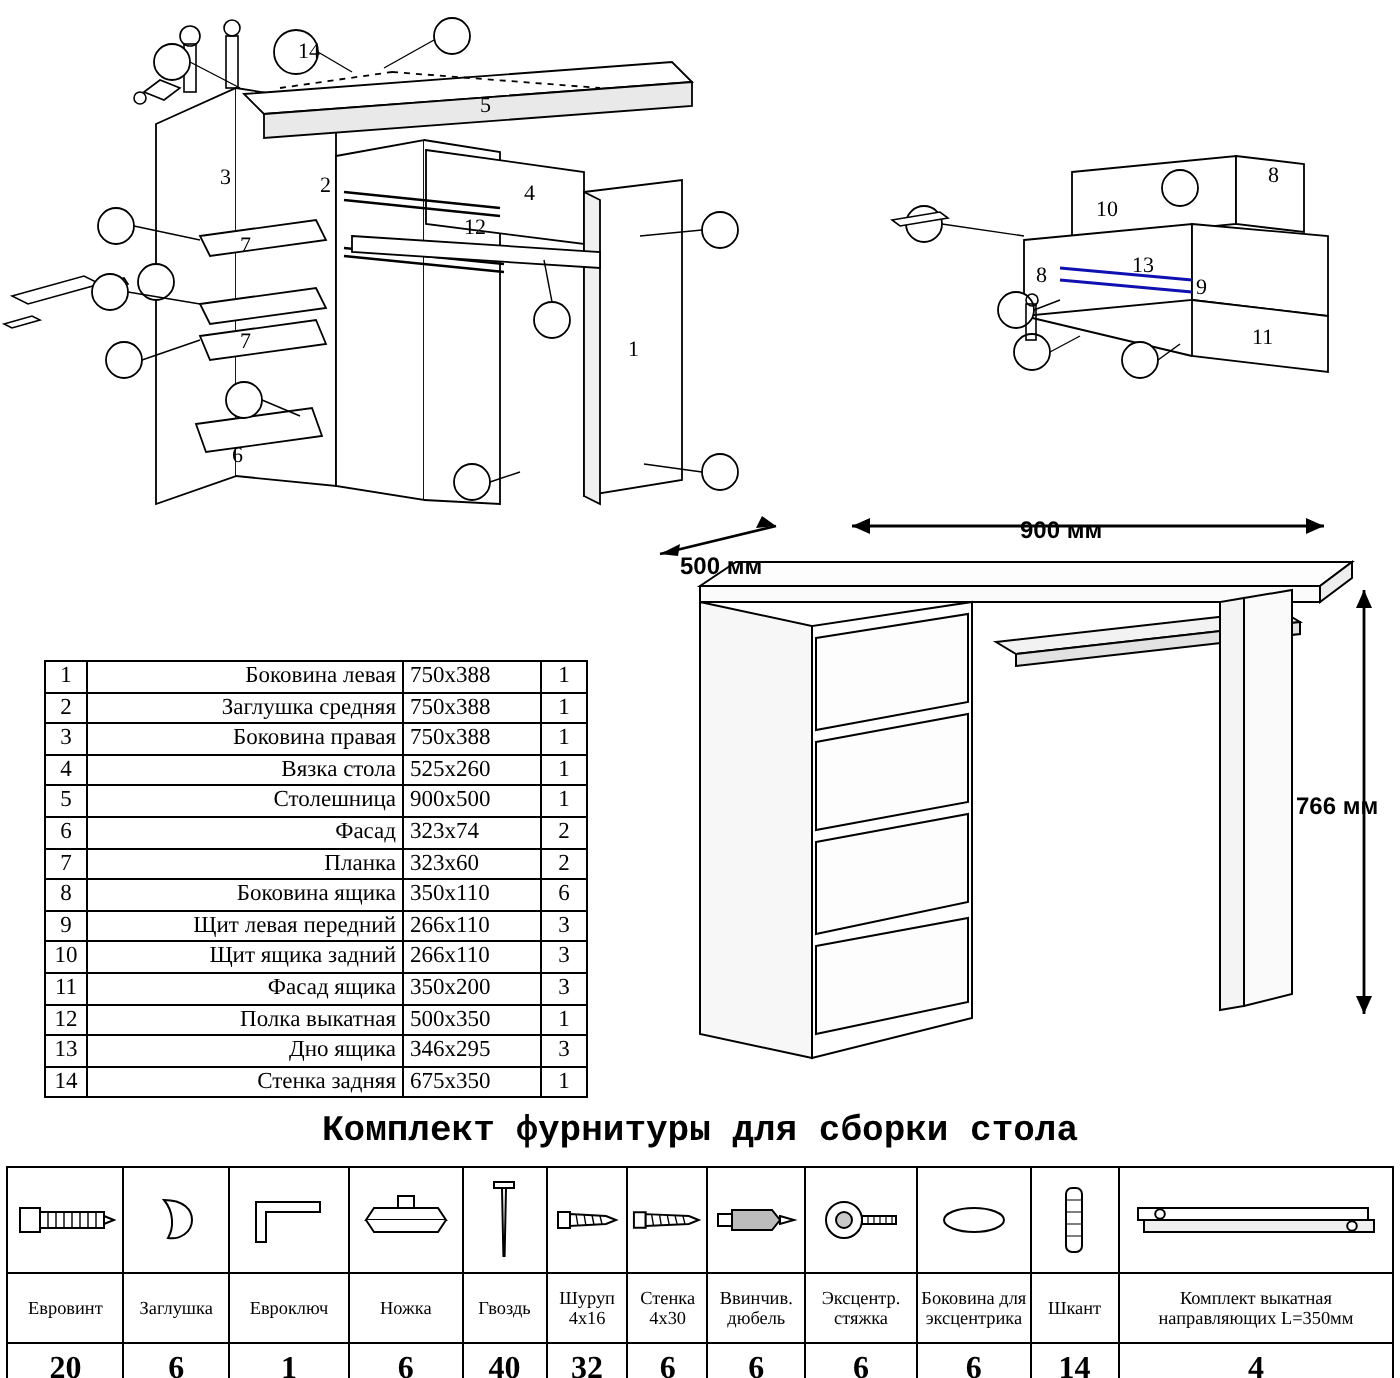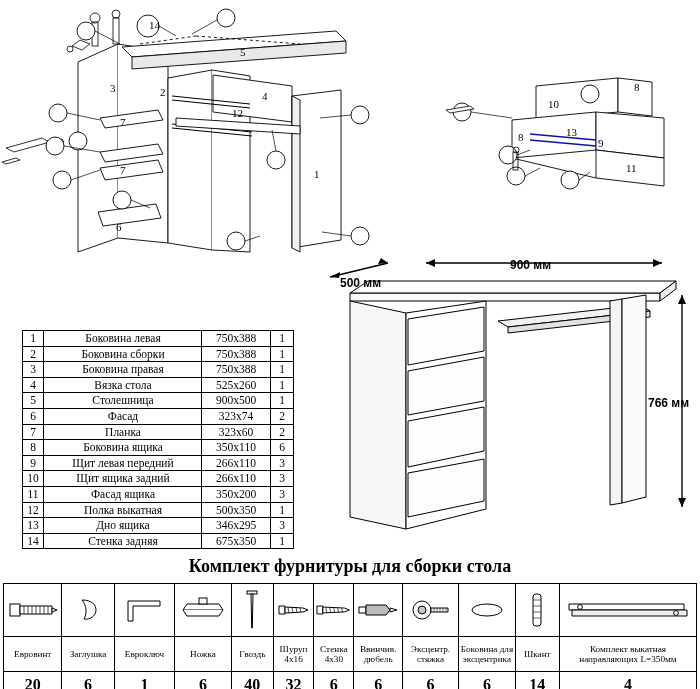--- a/index.html
+++ b/index.html
@@ -25,28 +25,28 @@
   #parts{position:absolute;left:22px;top:330px;}
   table.parts{border-collapse:collapse;font-size:11.5px;}
   table.parts td{
     border:1px solid #000;
     padding:0px 3px;
     height:14.6px;
     line-height:14.6px;
     white-space:nowrap;
   }
   table.parts td.num{text-align:center;width:14px;}
-  table.parts td.name{width:150px;text-align:center;padding-left:4px;}
-  table.parts td.size{text-align:center;width:62px;}
+  table.parts td.name{width:150px;text-align:right;padding-left:4px;}
+  table.parts td.size{width:62px;}
   table.parts td.qty{text-align:center;width:16px;}
 
   
   #hwtitle{
     position:absolute;left:0;top:556px;width:700px;text-align:center;
-    font-size:18px;font-weight:bold;font-family:Liberation Serif, serif;
+    font-size:18px;font-weight:bold;font-family:Liberation Mono, monospace;
   }
 
   
   #hwtable{position:absolute;left:3px;top:583px;width:694px;}
   table.hw{border-collapse:collapse;width:694px;table-layout:fixed;}
   table.hw td{border:1px solid #000;text-align:center;vertical-align:middle;}
   table.hw tr.icons td{height:50px;}
   table.hw tr.names td{height:32px;font-size:9.2px;line-height:10.5px;padding:1px;}
   table.hw tr.qty td{height:24px;font-size:16px;font-weight:bold;}
   .hwsvgwrap{display:flex;align-items:center;justify-content:center;height:50px;}
@@ -232,21 +232,21 @@
     <table class="parts">
       <tbody>
         <tr>
           <td class="num">1</td>
           <td class="name">Боковина левая</td>
           <td class="size">750х388</td>
           <td class="qty">1</td>
         </tr>
         <tr>
           <td class="num">2</td>
-          <td class="name">Боковина сборки</td>
+          <td class="name">Заглушка средняя</td>
           <td class="size">750х388</td>
           <td class="qty">1</td>
         </tr>
         <tr>
           <td class="num">3</td>
           <td class="name">Боковина правая</td>
           <td class="size">750х388</td>
           <td class="qty">1</td>
         </tr>
         <tr>

